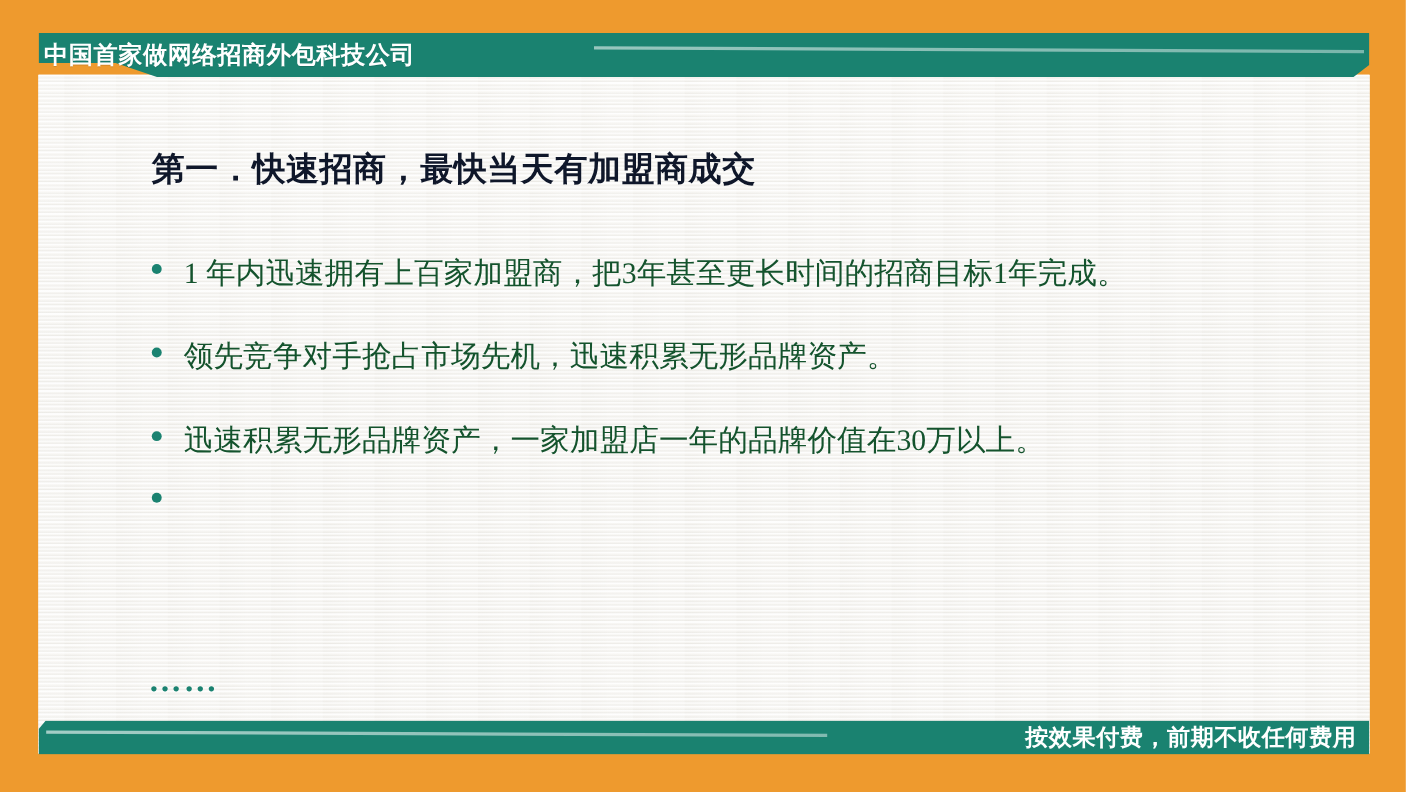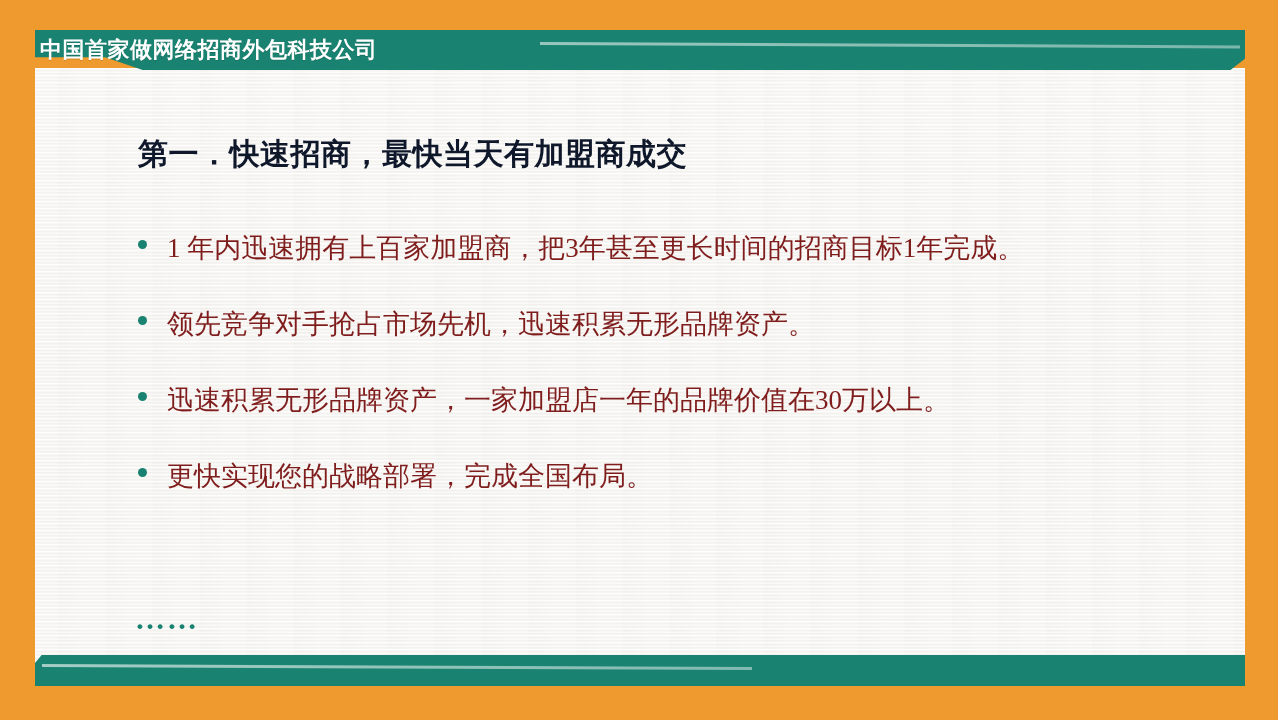--- a/index.html
+++ b/index.html
@@ -122,21 +122,21 @@
     margin: 0;
     padding: 0;
     list-style: none;
   }
 
   .bullet-row {
     position: relative;
     display: flex;
     align-items: baseline;
     height: 76px;
-    color: #7f1d1d;
+    color: #14532d;
     font-family: "Liberation Serif", "DejaVu Serif", serif;
     font-size: 27px;
     line-height: 40px;
     white-space: nowrap;
   }
 
   .bullet-dot {
     flex: 0 0 auto;
     width: 9px;
     height: 9px;
@@ -226,24 +226,24 @@
       <li class="bullet-row">
         <span class="bullet-dot"></span>
         <span class="bullet-text">领先竞争对手抢占市场先机，迅速积累无形品牌资产。</span>
       </li>
       <li class="bullet-row">
         <span class="bullet-dot"></span>
         <span class="bullet-text">迅速积累无形品牌资产，一家加盟店一年的品牌价值在30万以上。</span>
       </li>
       <li class="bullet-row">
         <span class="bullet-dot"></span>
-        <span class="bullet-text">更快实现您的战略部署，完成全国布局。</span>
       </li>
     </ul>
 
     <div id="ellipsis-line">……</div>
 
   </div>
 
   <div id="footer-band"></div>
   <div id="footer-rule"></div>
+  <div id="footer-text">按效果付费，前期不收任何费用</div>
 
 </div>
 
 </body></html>

